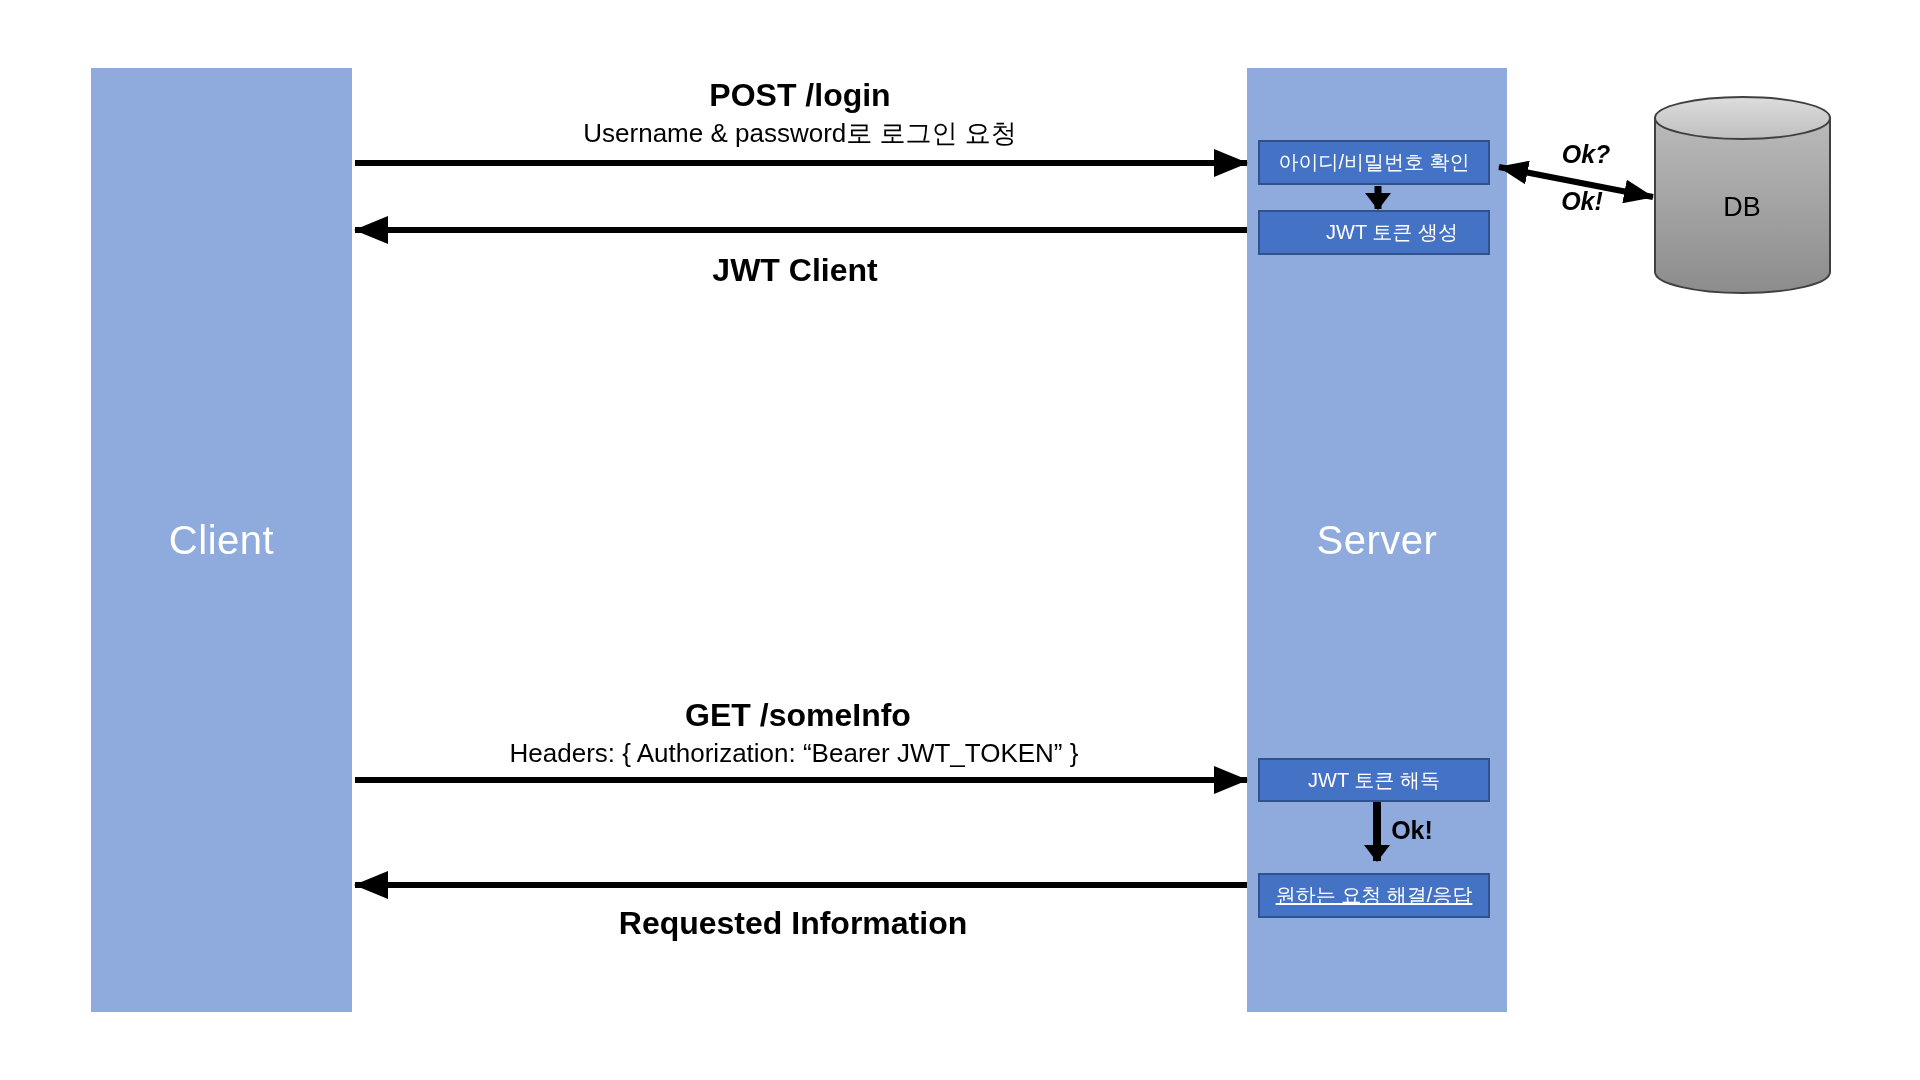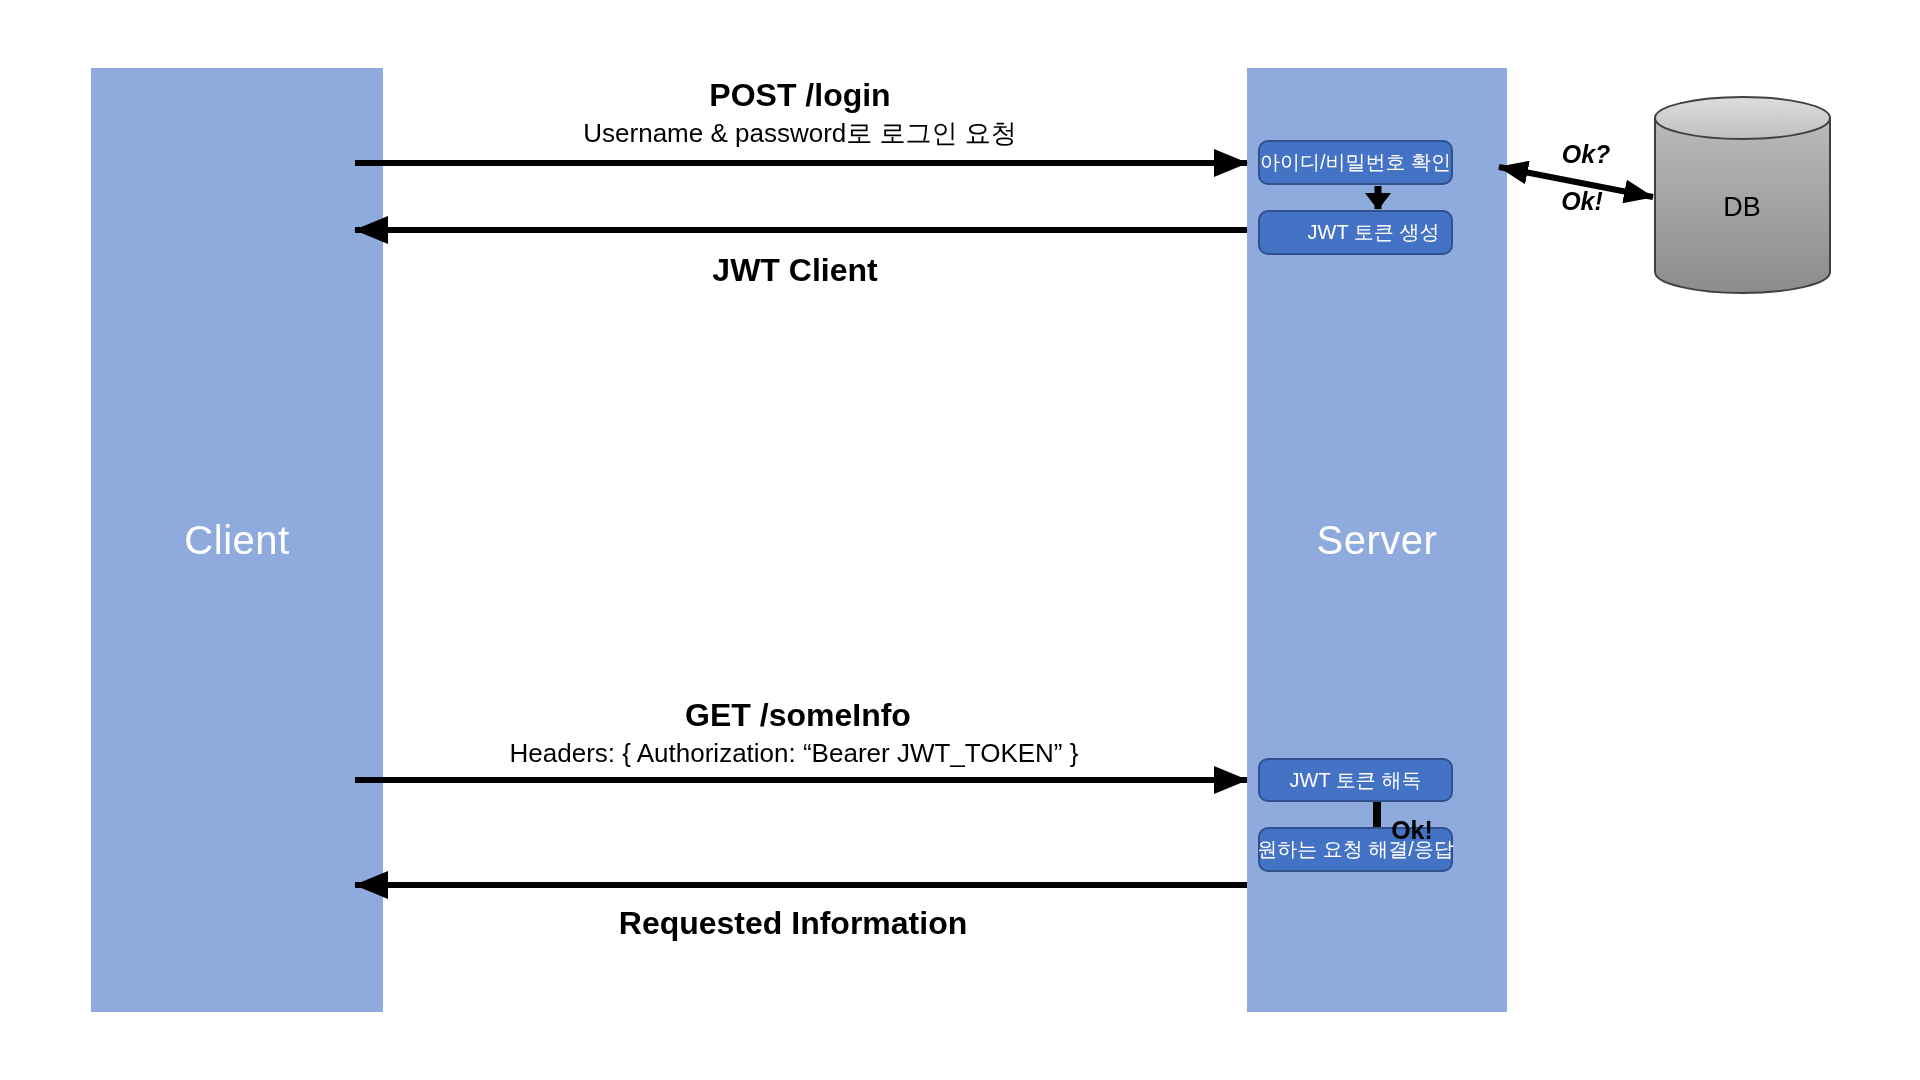--- a/index.html
+++ b/index.html
@@ -2,34 +2,34 @@
 <html style="--lane: #8FAADC; --step-fill: #4472C4; --step-border: #2F528F; --arrow: #000000; --lane-text: #FFFFFF; --db-top: #D9D9D9; --db-body: #A6A6A6;"><head>
 <meta charset="utf-8">
 <style>
   * { margin:0; padding:0; box-sizing:border-box; }
   html,body { width:1920px; height:1080px; background:#ffffff; }
   body { font-family:"Liberation Sans", sans-serif; color:#000; }
   #canvas { position:relative; width:1920px; height:1080px; background:#fff; overflow:hidden; }
 
   .lane { position:absolute; top:68px; height:944px; background:var(--lane,#8FAADC);
           display:flex; align-items:center; justify-content:center; }
-  #client-lane { left:91px;  width:292px; }
+  #client-lane { left:91px;  width:261px; }
   #server-lane { left:1247px; width:260px; }
   .lane-label { color:#fff; font-size:40px; font-weight:400; letter-spacing:0.5px; }
 
   #overlay { position:absolute; left:0; top:0; width:1920px; height:1080px; pointer-events:none; }
 
-  .step { position:absolute; left:1258px; width:195px; height:45px;
+  .step { position:absolute; left:1258px; width:232px; height:45px;
           background:var(--step-fill,#4472C4); border:2px solid var(--step-border,#2F528F);
-          border-radius:10px; color:#fff; display:flex; align-items:center; justify-content:center;
+          border-radius:0; color:#fff; display:flex; align-items:center; justify-content:center;
           font-size:20px; white-space:nowrap; }
   #step-1 { top:140px; }
   #step-2 { top:210px;padding-left:36px; }
   #step-3 { top:758px; height:44px; }
-  #step-4 { top:827px; }
+  #step-4 { top:873px;text-decoration:underline; }
 
   .msg-title { position:absolute; transform:translate(-50%,-50%); font-weight:bold; font-size:32px; white-space:nowrap; }
   .msg-sub   { position:absolute; transform:translate(-50%,-50%); font-size:26px; white-space:nowrap; }
   #post-title { left:800px; top:95px; }
   #post-sub   { left:800px; top:133px; }
   #jwt-title  { left:795px; top:270px; }
   #get-title  { left:798px; top:715px; }
   #get-sub    { left:794px; top:753px; }
   #req-title  { left:793px; top:923px; }
 

